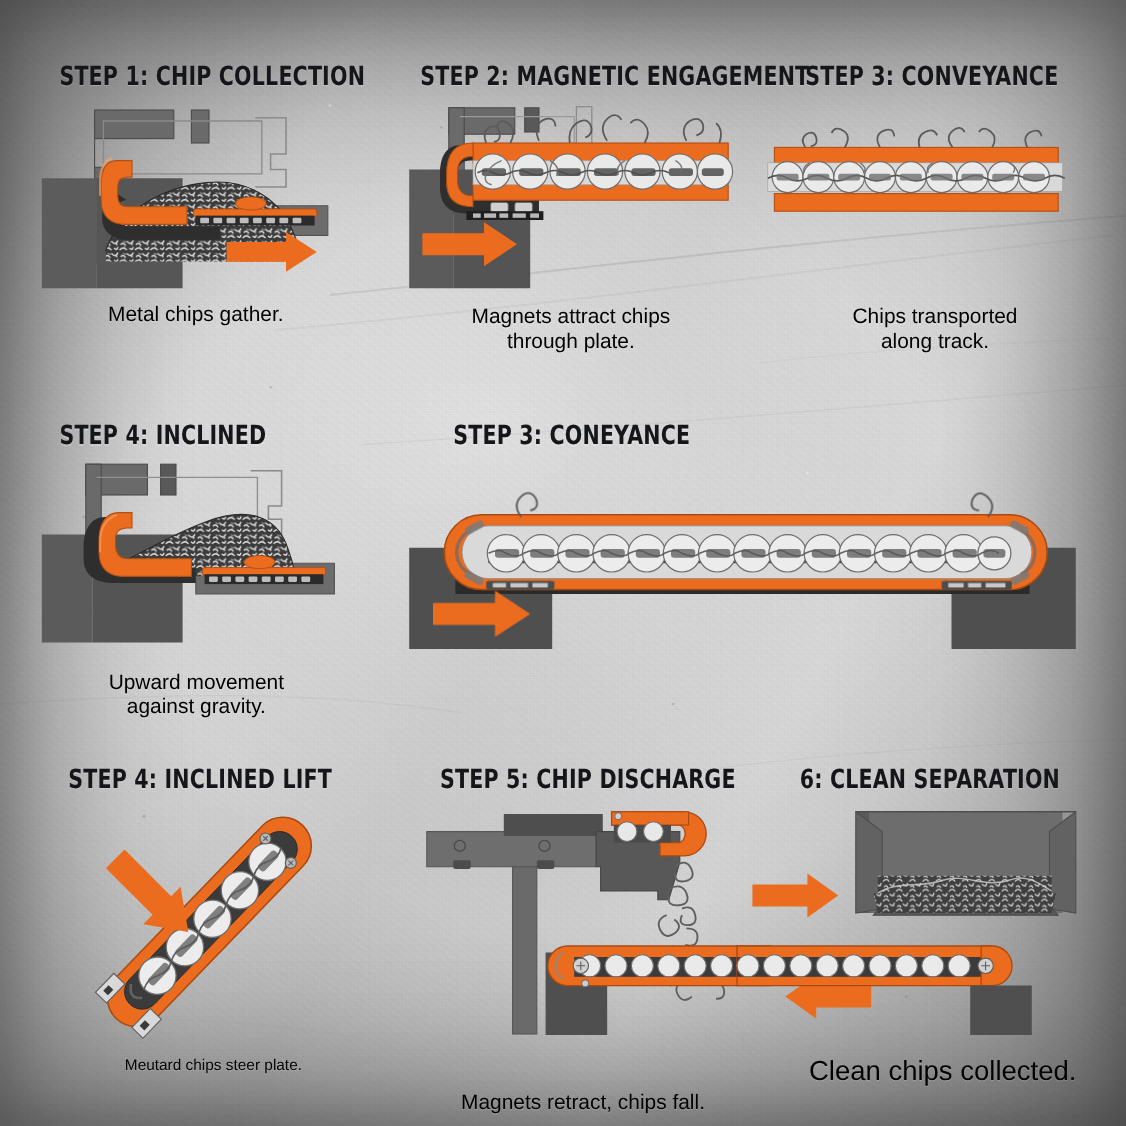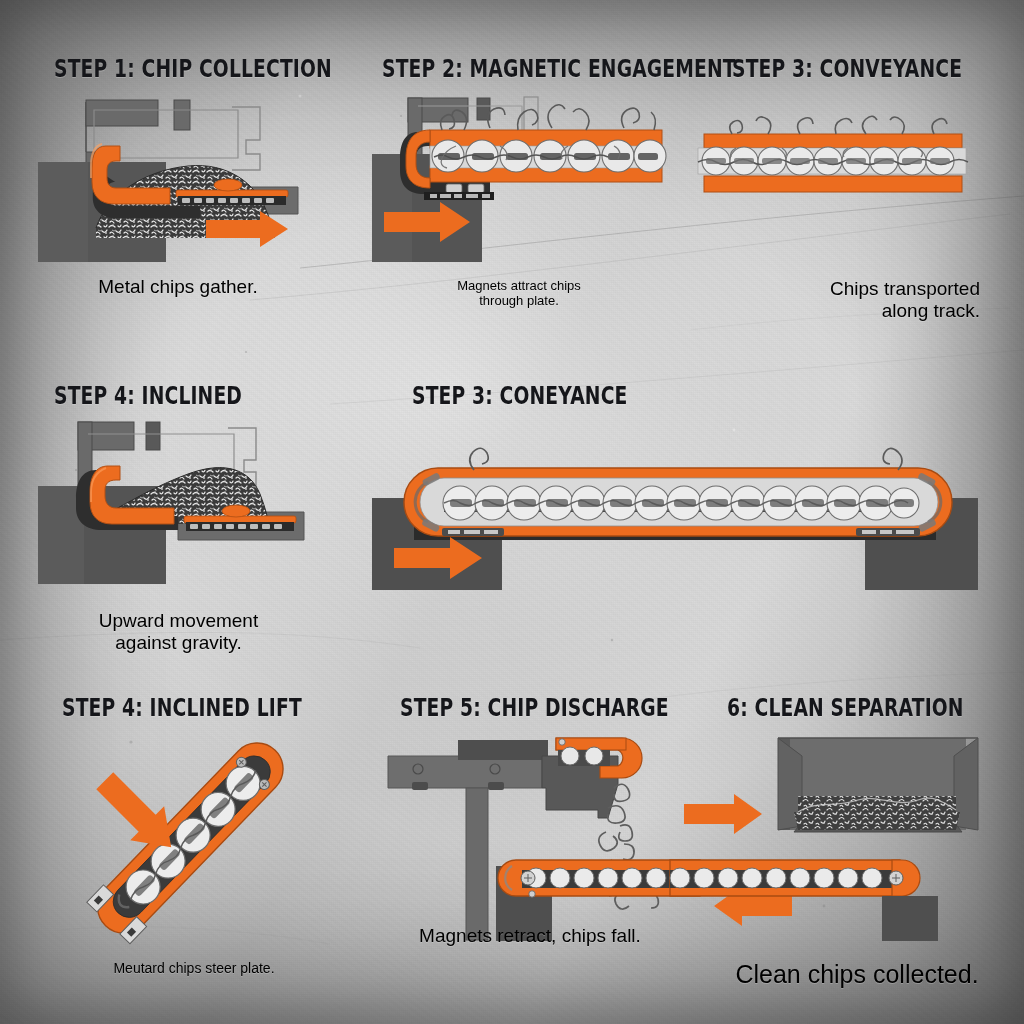--- a/index.html
+++ b/index.html
@@ -237,21 +237,21 @@
         <rect x="82" y="102" width="8" height="4"></rect>
           <rect x="94" y="102" width="12" height="4"></rect>
         <rect x="110" y="102" width="8" height="4"></rect>
       </g>
 
       <g>
         <path d="M12 120 L 68 120 L 68 110 L 98 130 L 68 150 L 68 140 L 12 140 Z" fill="#ec6c1f"></path>
       </g>
     </svg>
 
-    <div class="caption" style="left:378px;top:278px;width:282px;font-size:13px;">Magnets attract chips
+    <div class="caption" style="left:378px;top:278px;width:282px;font-size:19px;">Magnets attract chips
 through plate.</div>
   </div>
 
   <div class="panel">
     <div class="step-title" style="left:732px;top:55px;font-size:24px;">STEP 3: CONVEYANCE</div>
 
     <svg class="ill" style="left:690px;top:120px;" width="300" height="100" viewBox="0 0 300 100">
 
       <rect x="14" y="14" width="258" height="14" fill="#ec6c1f" stroke="#b04f14" stroke-width="1"></rect>
 
@@ -294,21 +294,21 @@
         <path d="M244 14 q-5 -10 3 -14 q8 -4 10 4"></path>
       </g>
       <g stroke="#6d6d6d" stroke-width="1.3" fill="none" opacity=".9">
         <path d="M46 28 q-7 4 -5 9"></path>
           <path d="M92 28 q7 5 3 9"></path>
         <path d="M158 28 q-7 4 -4 9"></path>
           <path d="M228 28 q7 4 3 9"></path>
       </g>
     </svg>
 
-    <div class="caption" style="left:720px;top:278px;width:260px;font-size:19px;text-align:right;">Chips transported
+    <div class="caption" style="left:720px;top:278px;width:260px;font-size:19px;">Chips transported
 along track.</div>
   </div>
 
   <div class="panel">
     <div class="step-title" style="left:54px;top:382px;font-size:24px;">STEP 4: INCLINED</div>
 
     <svg class="ill" style="left:38px;top:414px;" width="290" height="170" viewBox="0 0 290 170">
       <defs>
         <pattern id="chips4" width="14" height="11" patternUnits="userSpaceOnUse">
           <rect width="14" height="11" fill="#3b3b3b"></rect>
@@ -552,21 +552,21 @@
         <circle cx="310" cy="152" r="10" fill="#eaeaea" stroke="#6e6e6e" stroke-width="1"></circle>
       </g>
       <circle cx="158" cy="152" r="7" fill="#d2d2d2" stroke="#5e5e5e" stroke-width="1"></circle>
       <path d="M154 152 h8 M158 148 v8" stroke="#5e5e5e" stroke-width="1"></path>
       <circle cx="162" cy="168" r="3.2" fill="#cfcfcf" stroke="#5e5e5e" stroke-width=".8"></circle>
       <g fill="none" stroke="#8a8a8a" stroke-width="2.2" opacity=".75">
         <path d="M142 140 A 14 14 0 0 0 142 164"></path>
       </g>
     </svg>
 
-    <div class="caption" style="left:380px;top:925px;width:300px;font-size:19px;text-align:center;">Magnets retract, chips fall.</div>
+    <div class="caption" style="left:380px;top:992px;width:300px;font-size:19px;text-align:center;">Magnets retract, chips fall.</div>
   </div>
 
   <div class="panel">
     <div class="step-title" style="left:727px;top:694px;font-size:24px;">6: CLEAN SEPARATION</div>
 
     <svg class="ill" style="left:670px;top:726px;" width="320" height="215" viewBox="0 0 320 215">
       <defs>
         <pattern id="chips6" width="12" height="9" patternUnits="userSpaceOnUse">
           <rect width="12" height="9" fill="#3f3f3f"></rect>
           <path d="M1 3 q3 -3 5 0 M7 6 q3 3 4 -1 M2 8 q2 -2 3 1" stroke="#e4e4e4" stroke-width="1.1" fill="none" stroke-linecap="round"></path>

